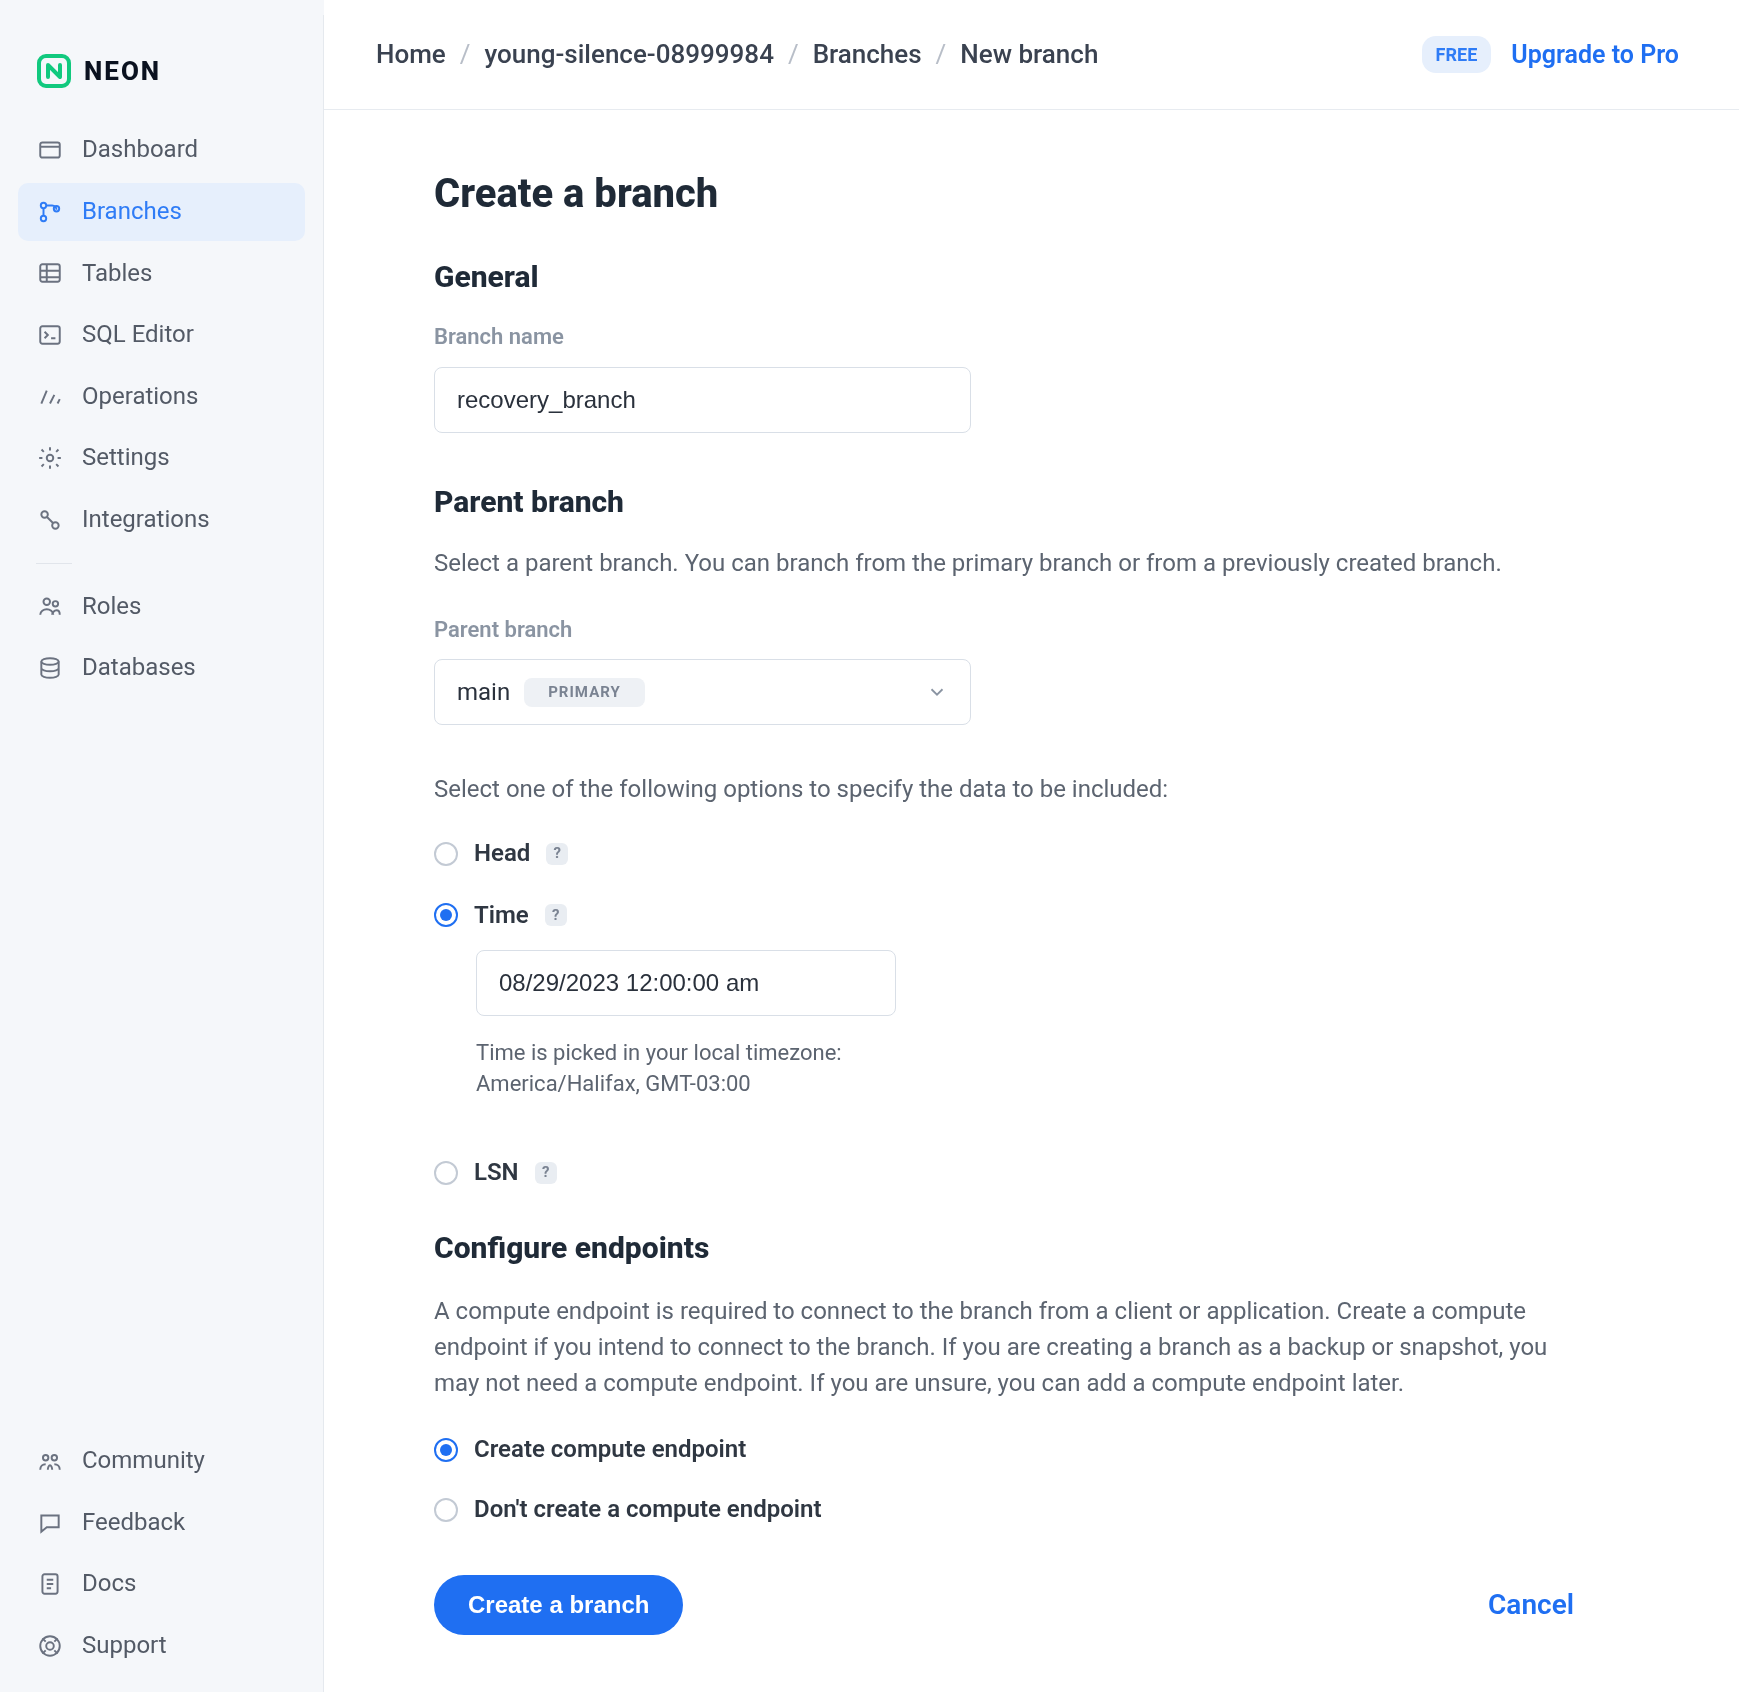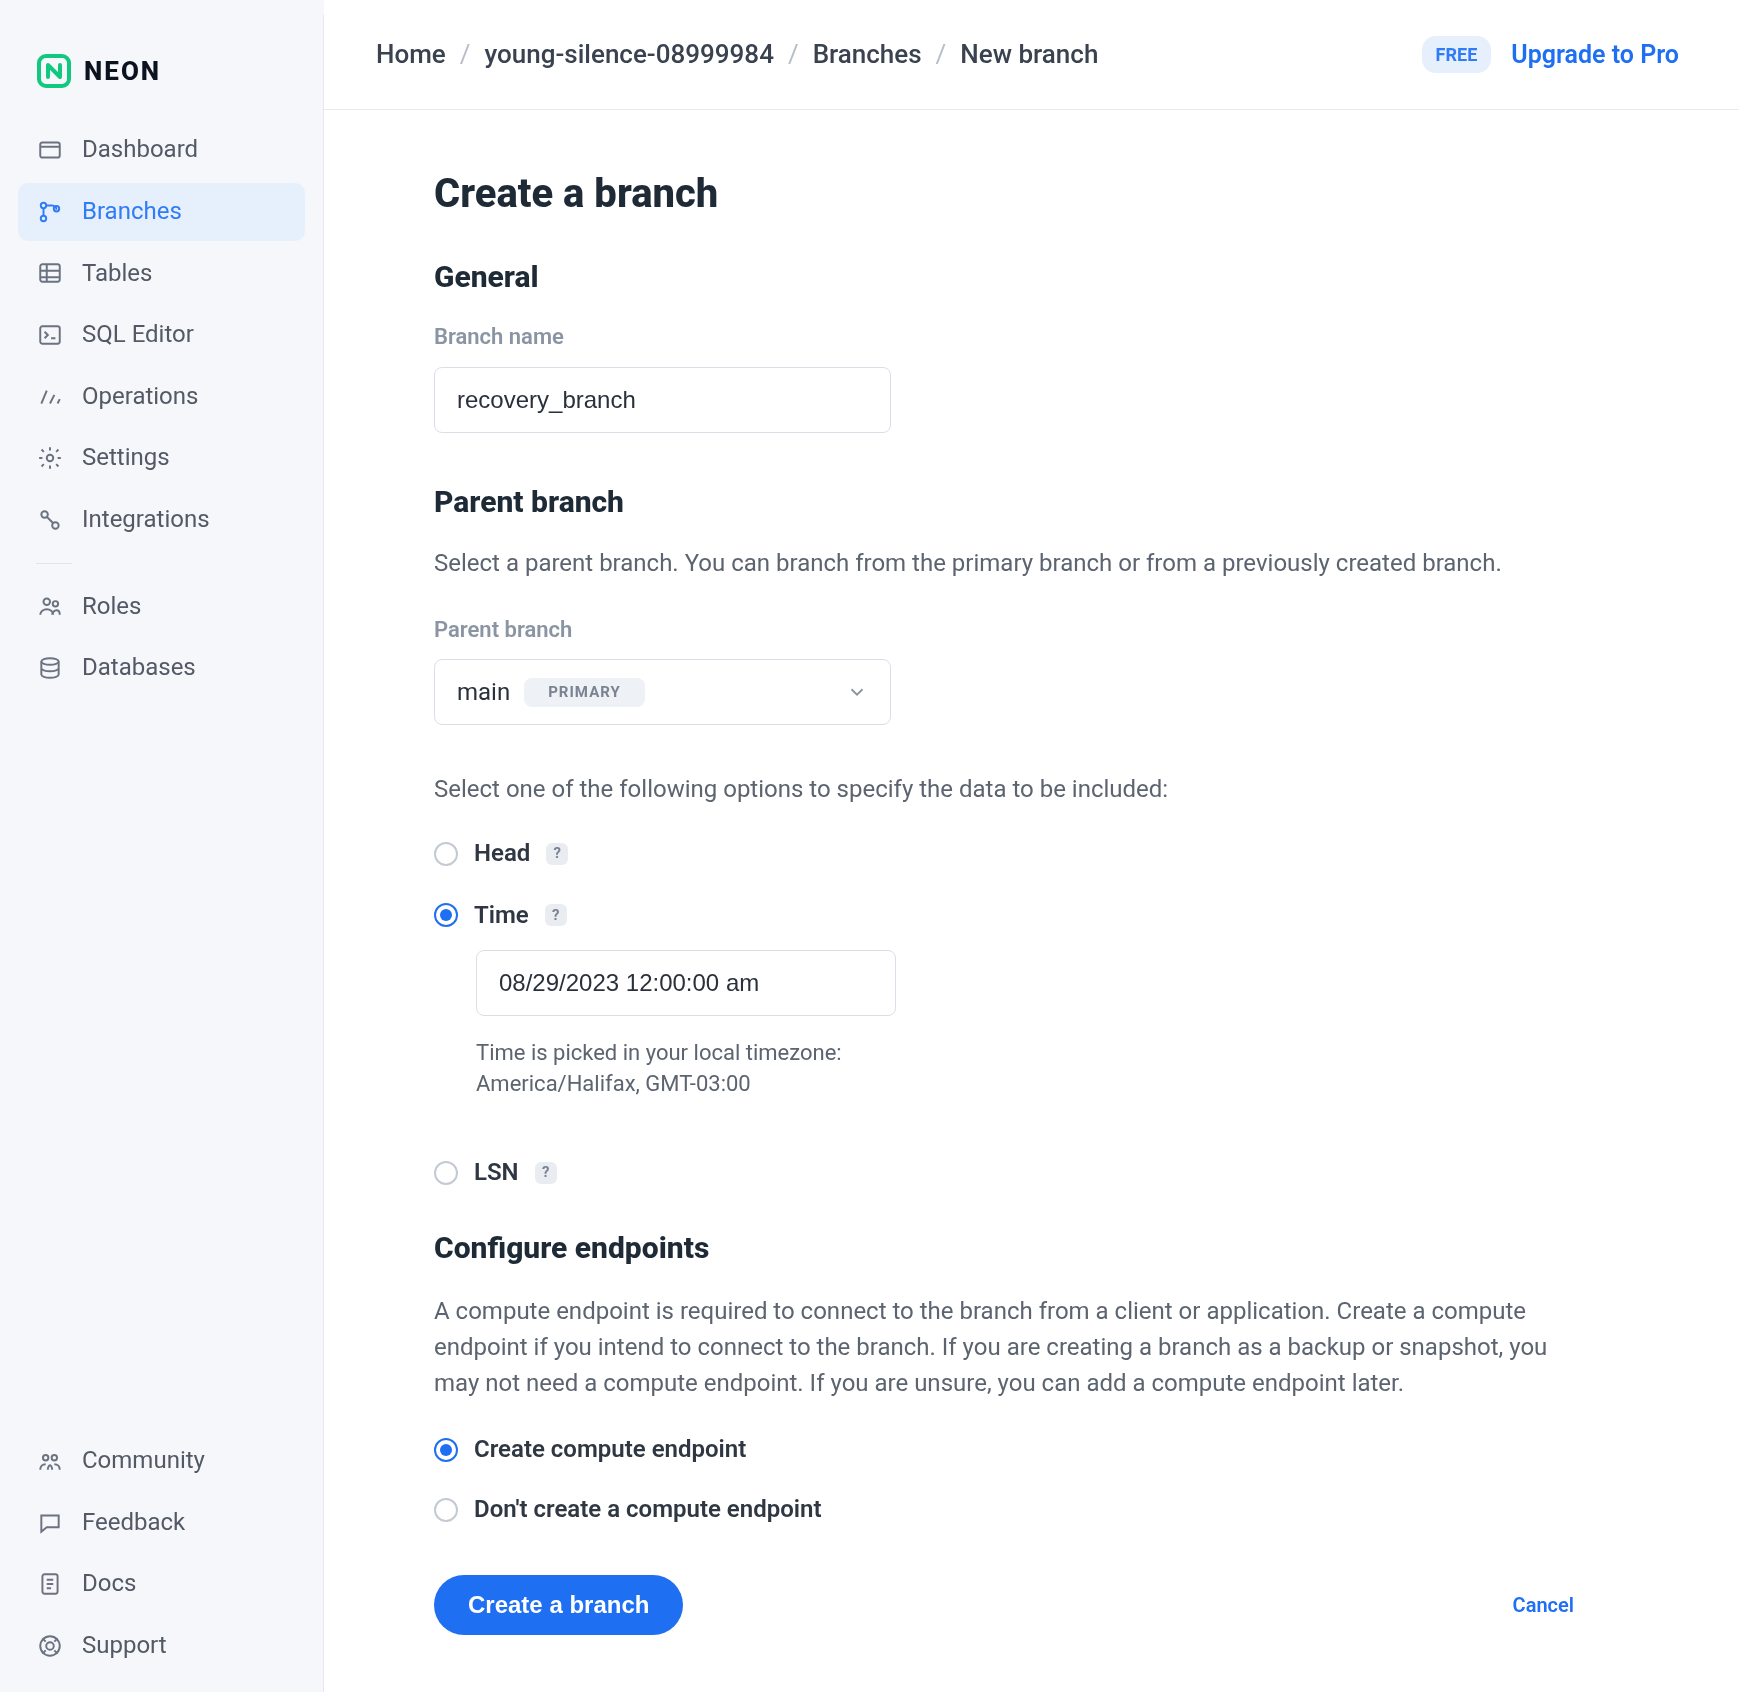--- a/index.html
+++ b/index.html
@@ -55,21 +55,21 @@
   .badge-free {
     background:#e6effc; color:#2f7cf6; font-weight:700;
     font-size:18px; padding:6px 14px; border-radius:14px;
   }
   .upgrade-link { color:#1f6ff2; font-weight:600; font-size:25px; cursor:pointer; }
   .content { padding: 56px 110px 60px 110px; max-width: 1360px; }
   .page-title { font-size: 40px; font-weight:800; color:#1f2a37; margin-bottom: 34px; }
   .section-title { font-size: 30px; font-weight:800; color:#1f2a37; margin-bottom: 24px; }
   .field-label { font-size: 22px; color:#8a94a2; font-weight:600; margin-bottom: 14px; }
   .text-input, .select-box, .datetime-input {
-    width: 457px; height: 66px;
+    width: 537px; height: 66px;
     border: 1px solid #d9dfe7;
     border-radius: 8px;
     padding: 0 22px;
     font-size: 24px;
     color:#2a313c;
     background:#fff;
     display:flex; align-items:center;
   }
   .select-box { justify-content:space-between; cursor:pointer; }
   .select-left { display:flex; align-items:center; gap:14px; }
@@ -93,21 +93,21 @@
     background:#e9edf2; color:#7a8392; font-size:15px; font-weight:700;
   }
   .indent { margin-left:42px; margin-top:18px; }
   .tz-note { font-size:22px; color:#5c6470; margin-top:22px; max-width:420px; }
   .endpoints-desc { color:#5c6470; font-size:24px; line-height:1.5; margin: 6px 0 32px 0; }
   .actions { display:flex; align-items:center; justify-content:space-between; margin-top:48px; }
   .btn-primary {
     background:#1f6ff2; color:#fff; font-weight:600; font-size:24px;
     border:none; border-radius:30px; padding:16px 34px; cursor:pointer;
   }
-  .btn-cancel { color:#1f6ff2; font-weight:600; font-size:20px; cursor:pointer; }
+  .btn-cancel { color:#1f6ff2; font-weight:600; font-size:28px; cursor:pointer; }
   .spacer-block { height: 38px; }
   .spacer-block-lg { height: 48px; }
   svg { display:block; }
 </style>
 </head>
 <body>
 
 <div class="app">
 
   <aside class="sidebar">

